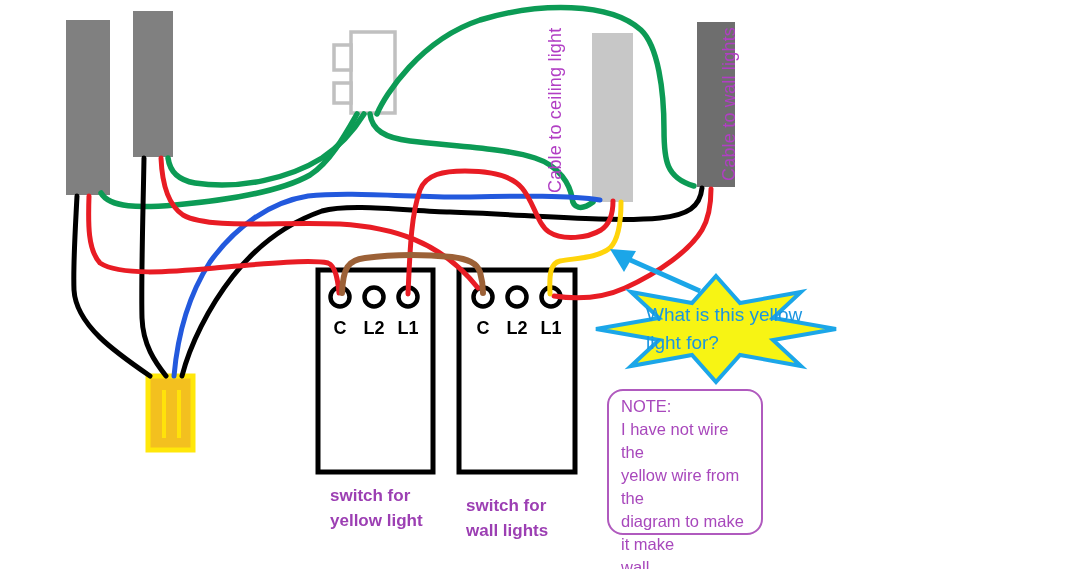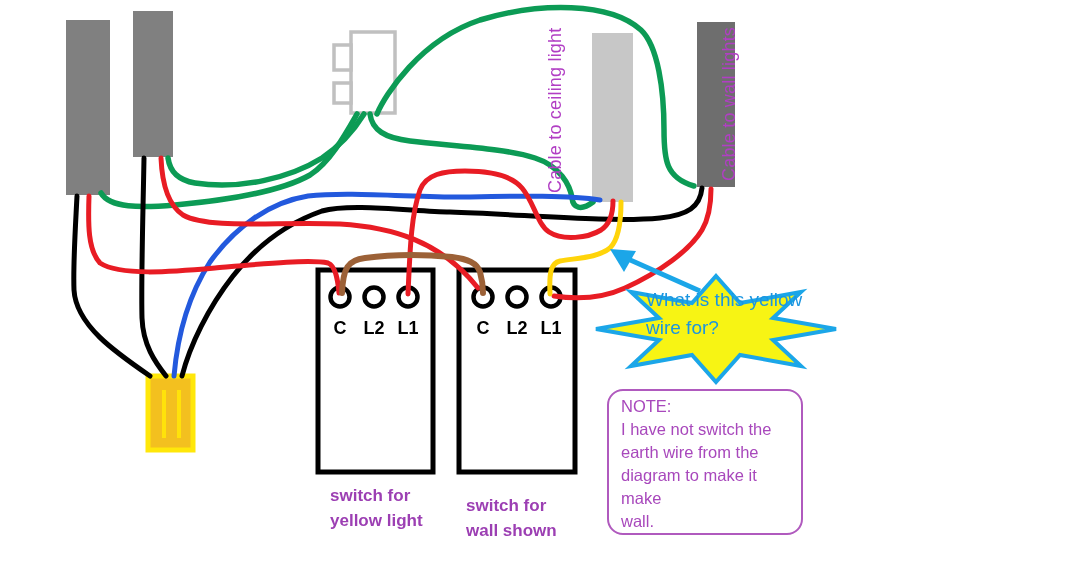--- a/index.html
+++ b/index.html
@@ -14,25 +14,25 @@
     font-size:18px;color:#B13EC4;letter-spacing:.2px;
   }
   .terminal-label{
     position:absolute;transform:translateX(-50%);
     font-weight:bold;font-size:18px;color:#000;
   }
   .switch-caption{
     position:absolute;font-weight:bold;font-size:17px;line-height:25px;color:#9C3FB3;
   }
   .callout-text{
-    position:absolute;left:646px;top:286px;width:170px;
+    position:absolute;left:646px;top:301px;width:170px;
     font-size:19px;line-height:28px;color:#1B95E0;
   }
   .note-box{
-    position:absolute;left:607px;top:389px;width:196px;height:146px;
+    position:absolute;left:607px;top:389px;width:156px;height:146px;
     border:2px solid #B05ABE;border-radius:16px;background:#fff;
     box-sizing:border-box;padding:4px 8px 0 12px;
     font-size:16.5px;line-height:23px;color:#A848BC;
   }
   .note-line{display:block;}
 </style>
 </head>
 <body>
 
 <div class="stage">
@@ -104,29 +104,29 @@
   <span class="terminal-label" style="left:483px;top:318px;">C</span>
   <span class="terminal-label" style="left:517px;top:318px;">L2</span>
   <span class="terminal-label" style="left:551px;top:318px;">L1</span>
 
   <div class="switch-caption" style="left:330px;top:483px;">
     <span class="note-line">switch for</span>
     <span class="note-line">yellow light</span>
   </div>
   <div class="switch-caption" style="left:466px;top:493px;">
     <span class="note-line">switch for</span>
-    <span class="note-line">wall shown</span>
+    <span class="note-line">wall lights</span>
   </div>
 
   <div class="callout-text">
     <span class="note-line">What is this yellow</span>
-    <span class="note-line">wire for?</span>
+    <span class="note-line">light for?</span>
   </div>
 
   <div class="note-box">
     <span class="note-line">NOTE:</span>
-    <span class="note-line">I have not switch the</span>
-    <span class="note-line">earth wire from the</span>
+    <span class="note-line">I have not wire the</span>
+    <span class="note-line">yellow wire from the</span>
     <span class="note-line">diagram to make it make</span>
     <span class="note-line">wall.</span>
   </div>
 
 </div>
 
 </body></html>

